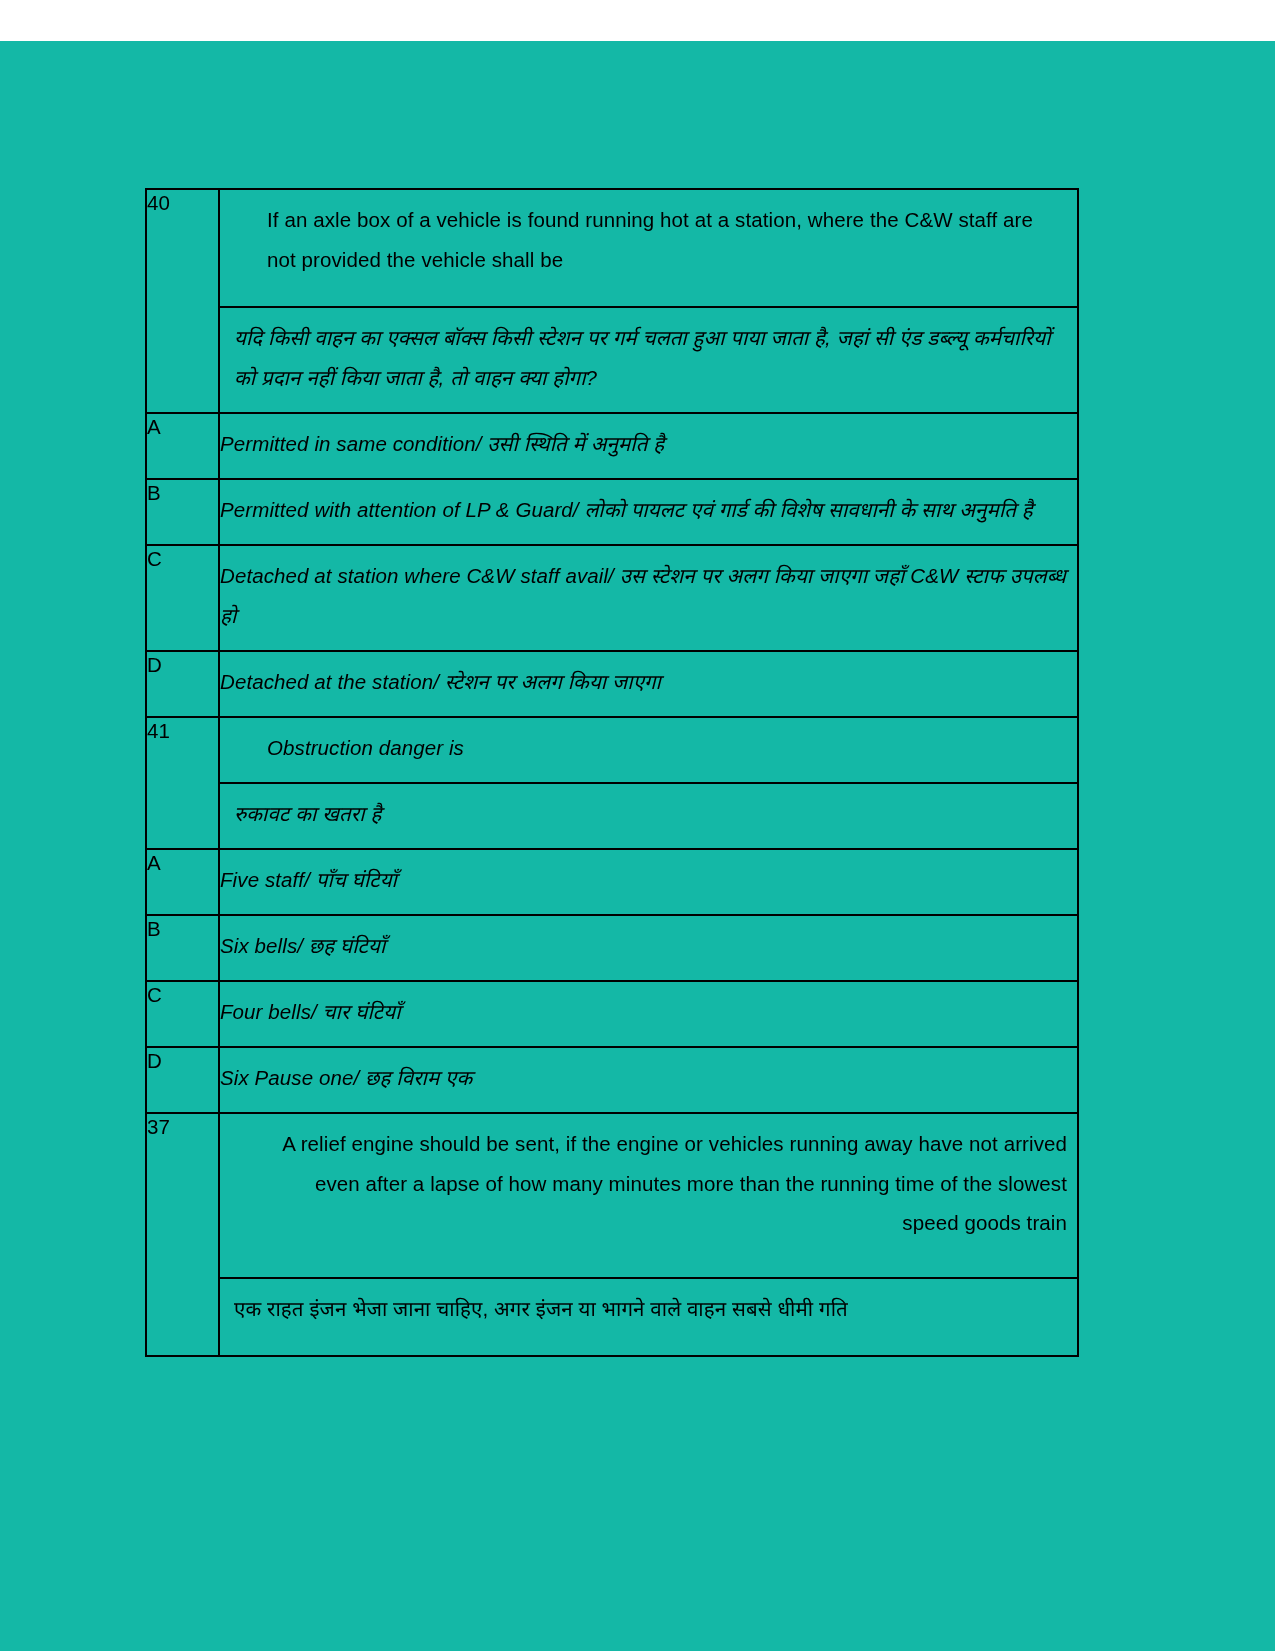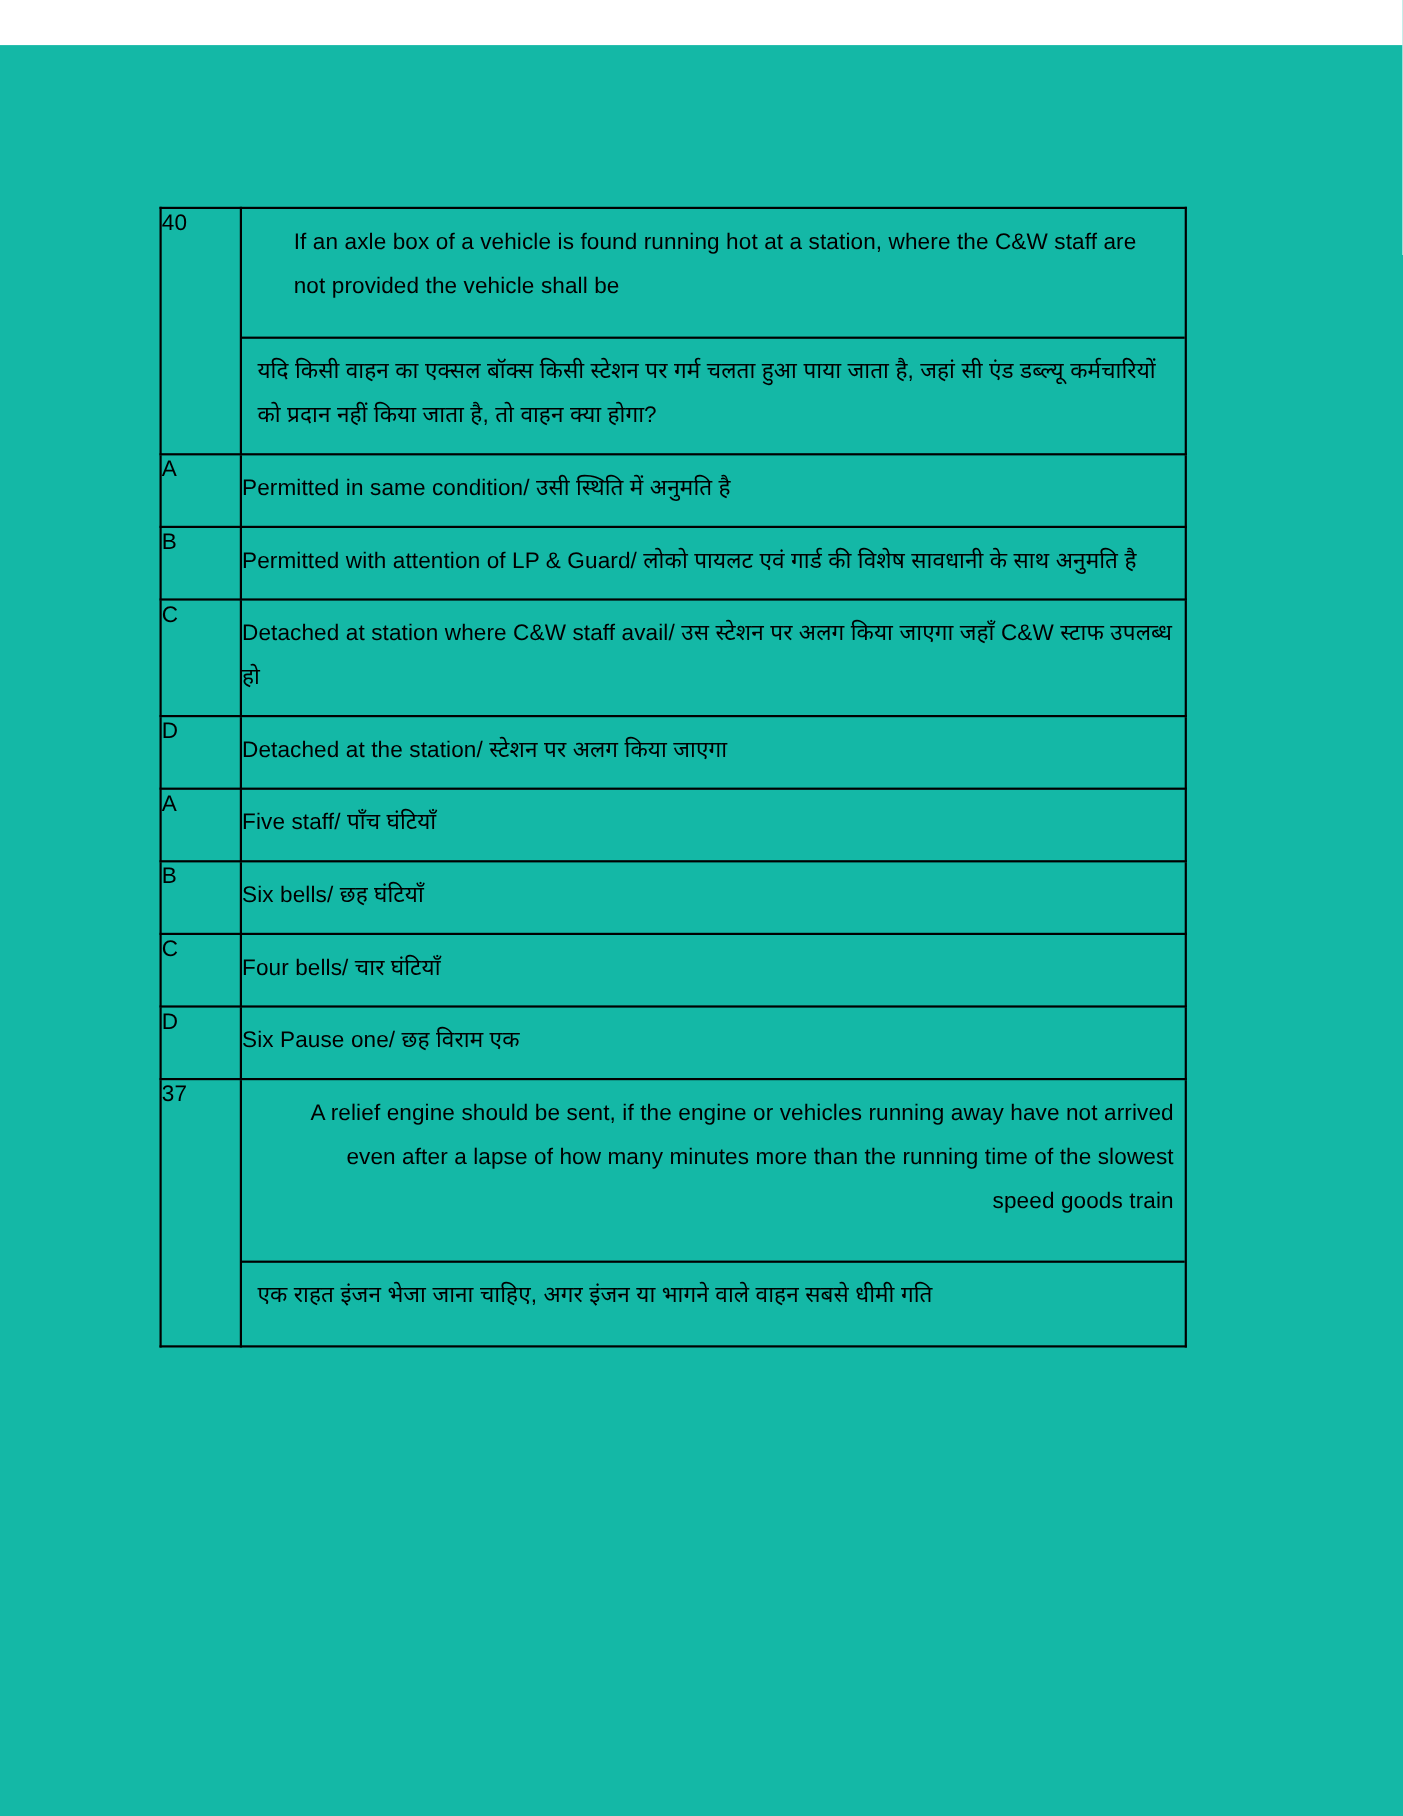--- a/index.html
+++ b/index.html
@@ -71,20 +71,21 @@
     font-size: 20.5px;
     line-height: 1.95;
     letter-spacing: 0.1px;
     padding: 10px 10px 12px 0;
   }
   .pad-tall {
     padding-bottom: 26px;
   }
   .pad-short {
     padding-bottom: 14px;
+    font-style: italic;
   }
   .pad-xtall {
     padding-bottom: 34px;
     text-align: right;
   }
 </style>
 </head>
 <body>
 
 <div class="page">
@@ -121,20 +122,27 @@
         </td>
       </tr>
 
       <tr>
         <td class="col-label label-cell">D</td>
         <td class="col-body body-cell">
           <div class="mixed pad-short">Detached at the station/ स्टेशन पर अलग किया जाएगा</div>
         </td>
       </tr>
 
+      <tr>
+        <td class="col-label label-cell">41</td>
+        <td class="col-body body-cell">
+          <div class="subrow eng pad-short">Obstruction danger is</div>
+          <div class="subrow hin pad-short">रुकावट का खतरा है</div>
+        </td>
+      </tr>
 
       <tr>
         <td class="col-label label-cell">A</td>
         <td class="col-body body-cell">
           <div class="mixed pad-short">Five staff/ पाँच घंटियाँ</div>
         </td>
       </tr>
 
       <tr>
         <td class="col-label label-cell">B</td>

